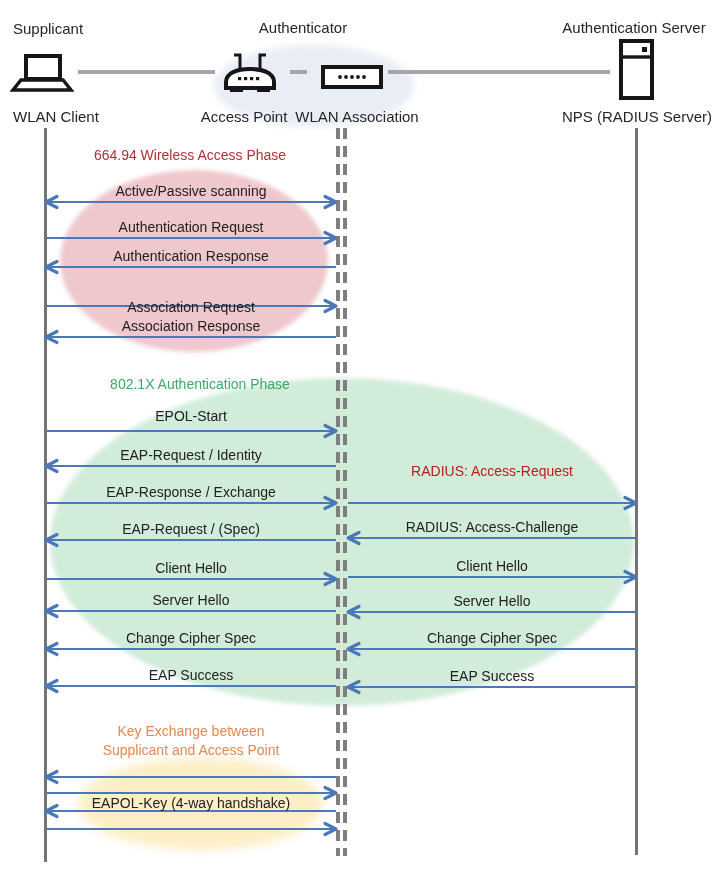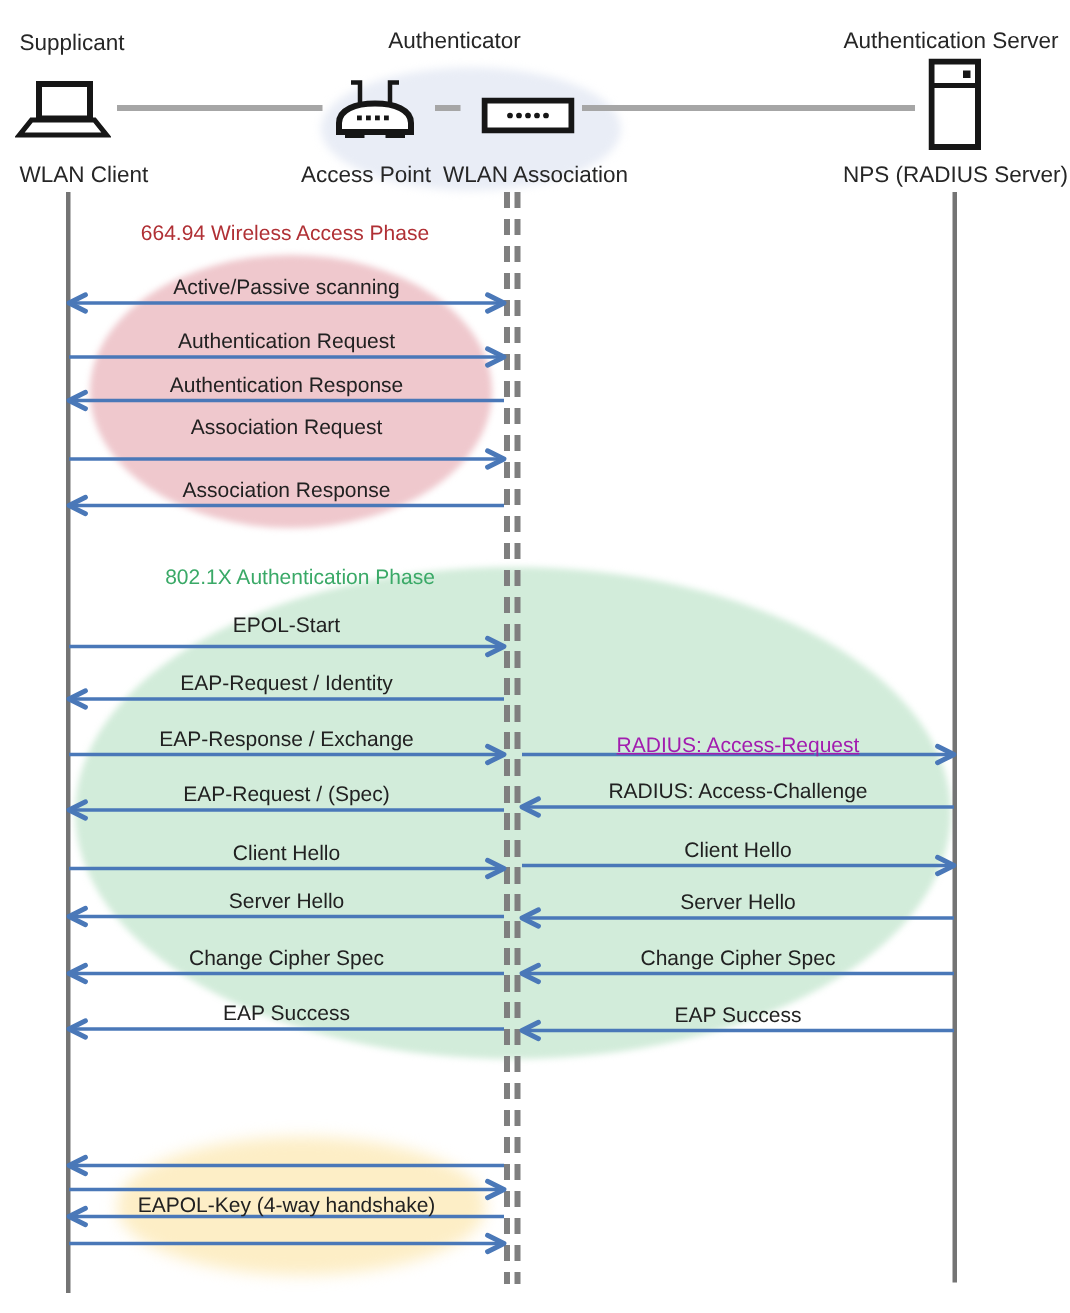--- a/index.html
+++ b/index.html
@@ -91,20 +91,22 @@
   <div class="ellipse phase2-ellipse" style="background: rgb(210, 236, 218);"></div>
   <div class="ellipse phase3-ellipse" style="background: rgb(253, 238, 198);"></div>
 
   <div class="lifeline solid z2" style="left:44px;height:734px;"></div>
   <div class="lifeline dashed z2" style="left:336px;height:728px;"></div>
   <div class="lifeline dashed z2" style="left:343px;height:728px;"></div>
   <div class="lifeline solid z2" style="left:635px;height:727px;"></div>
 
   <div class="phase-title" id="phase-title-0" style="left: 190px; top: 146px; color: rgb(176, 48, 53);">664.94 Wireless Access Phase</div>
   <div class="phase-title" id="phase-title-1" style="left: 200px; top: 375px; color: rgb(58, 169, 103);">802.1X Authentication Phase</div>
+  <div class="phase-title" id="phase-title-2" style="left: 191px; top: 722px; color: rgb(232, 135, 78);">Key Exchange between
+Supplicant and Access Point</div>
 
   <svg id="arrow-layer" width="713" height="875" viewBox="0 0 713 875">
       <line x1="46" x2="336" y1="202" y2="202" stroke="#4a78b8" stroke-width="2.2"></line>
       <polyline points="325,196.5 336,202 325,207.5" fill="none" stroke="#4a78b8" stroke-width="3.2" stroke-linecap="round" stroke-linejoin="round"></polyline>
       <polyline points="57,196.5 46,202 57,207.5" fill="none" stroke="#4a78b8" stroke-width="3.2" stroke-linecap="round" stroke-linejoin="round"></polyline>
       <line x1="46" x2="336" y1="238" y2="238" stroke="#4a78b8" stroke-width="2.2"></line>
       <polyline points="325,232.5 336,238 325,243.5" fill="none" stroke="#4a78b8" stroke-width="3.2" stroke-linecap="round" stroke-linejoin="round"></polyline>
       <line x1="46" x2="336" y1="267" y2="267" stroke="#4a78b8" stroke-width="2.2"></line>
       <polyline points="57,261.5 46,267 57,272.5" fill="none" stroke="#4a78b8" stroke-width="3.2" stroke-linecap="round" stroke-linejoin="round"></polyline>
       <line x1="46" x2="336" y1="306" y2="306" stroke="#4a78b8" stroke-width="2.2"></line>
@@ -145,26 +147,26 @@
       <polyline points="325,787.5 336,793 325,798.5" fill="none" stroke="#4a78b8" stroke-width="3.2" stroke-linecap="round" stroke-linejoin="round"></polyline>
       <line x1="46" x2="336" y1="811" y2="811" stroke="#4a78b8" stroke-width="2.2"></line>
       <polyline points="57,805.5 46,811 57,816.5" fill="none" stroke="#4a78b8" stroke-width="3.2" stroke-linecap="round" stroke-linejoin="round"></polyline>
       <line x1="46" x2="336" y1="829" y2="829" stroke="#4a78b8" stroke-width="2.2"></line>
       <polyline points="325,823.5 336,829 325,834.5" fill="none" stroke="#4a78b8" stroke-width="3.2" stroke-linecap="round" stroke-linejoin="round"></polyline>
     </svg>
   <div id="label-layer">
       <div class="msg-label" style="left: 191px; top: 181.5px; color: rgb(33, 33, 33);">Active/Passive scanning</div>
       <div class="msg-label" style="left: 191px; top: 217.5px; color: rgb(33, 33, 33);">Authentication Request</div>
       <div class="msg-label" style="left: 191px; top: 246.5px; color: rgb(33, 33, 33);">Authentication Response</div>
-      <div class="msg-label" style="left: 191px; top: 275px; color: rgb(33, 33, 33);">Association Request</div>
+      <div class="msg-label" style="left: 191px; top: 298px; color: rgb(33, 33, 33);">Association Request</div>
       <div class="msg-label" style="left: 191px; top: 316.5px; color: rgb(33, 33, 33);">Association Response</div>
       <div class="msg-label" style="left: 191px; top: 407px; color: rgb(33, 33, 33);">EPOL-Start</div>
       <div class="msg-label" style="left: 191px; top: 445.5px; color: rgb(33, 33, 33);">EAP-Request / Identity</div>
       <div class="msg-label" style="left: 191px; top: 482.5px; color: rgb(33, 33, 33);">EAP-Response / Exchange</div>
-      <div class="msg-label" style="left: 492px; top: 487px; color: #a21caf; text-decoration: underline;">RADIUS: Access-Request</div>
+      <div class="msg-label" style="left: 492px; top: 462px; color: #b91c1c;">RADIUS: Access-Request</div>
       <div class="msg-label" style="left: 191px; top: 519.5px; color: rgb(33, 33, 33);">EAP-Request / (Spec)</div>
       <div class="msg-label" style="left: 492px; top: 517.5px; color: rgb(33, 33, 33);">RADIUS: Access-Challenge</div>
       <div class="msg-label" style="left: 191px; top: 558.5px; color: rgb(33, 33, 33);">Client Hello</div>
       <div class="msg-label" style="left: 492px; top: 556.5px; color: rgb(33, 33, 33);">Client Hello</div>
       <div class="msg-label" style="left: 191px; top: 590.5px; color: rgb(33, 33, 33);">Server Hello</div>
       <div class="msg-label" style="left: 492px; top: 591.5px; color: rgb(33, 33, 33);">Server Hello</div>
       <div class="msg-label" style="left: 191px; top: 628.5px; color: rgb(33, 33, 33);">Change Cipher Spec</div>
       <div class="msg-label" style="left: 492px; top: 628.5px; color: rgb(33, 33, 33);">Change Cipher Spec</div>
       <div class="msg-label" style="left: 191px; top: 665.5px; color: rgb(33, 33, 33);">EAP Success</div>
       <div class="msg-label" style="left: 492px; top: 666.5px; color: rgb(33, 33, 33);">EAP Success</div>

